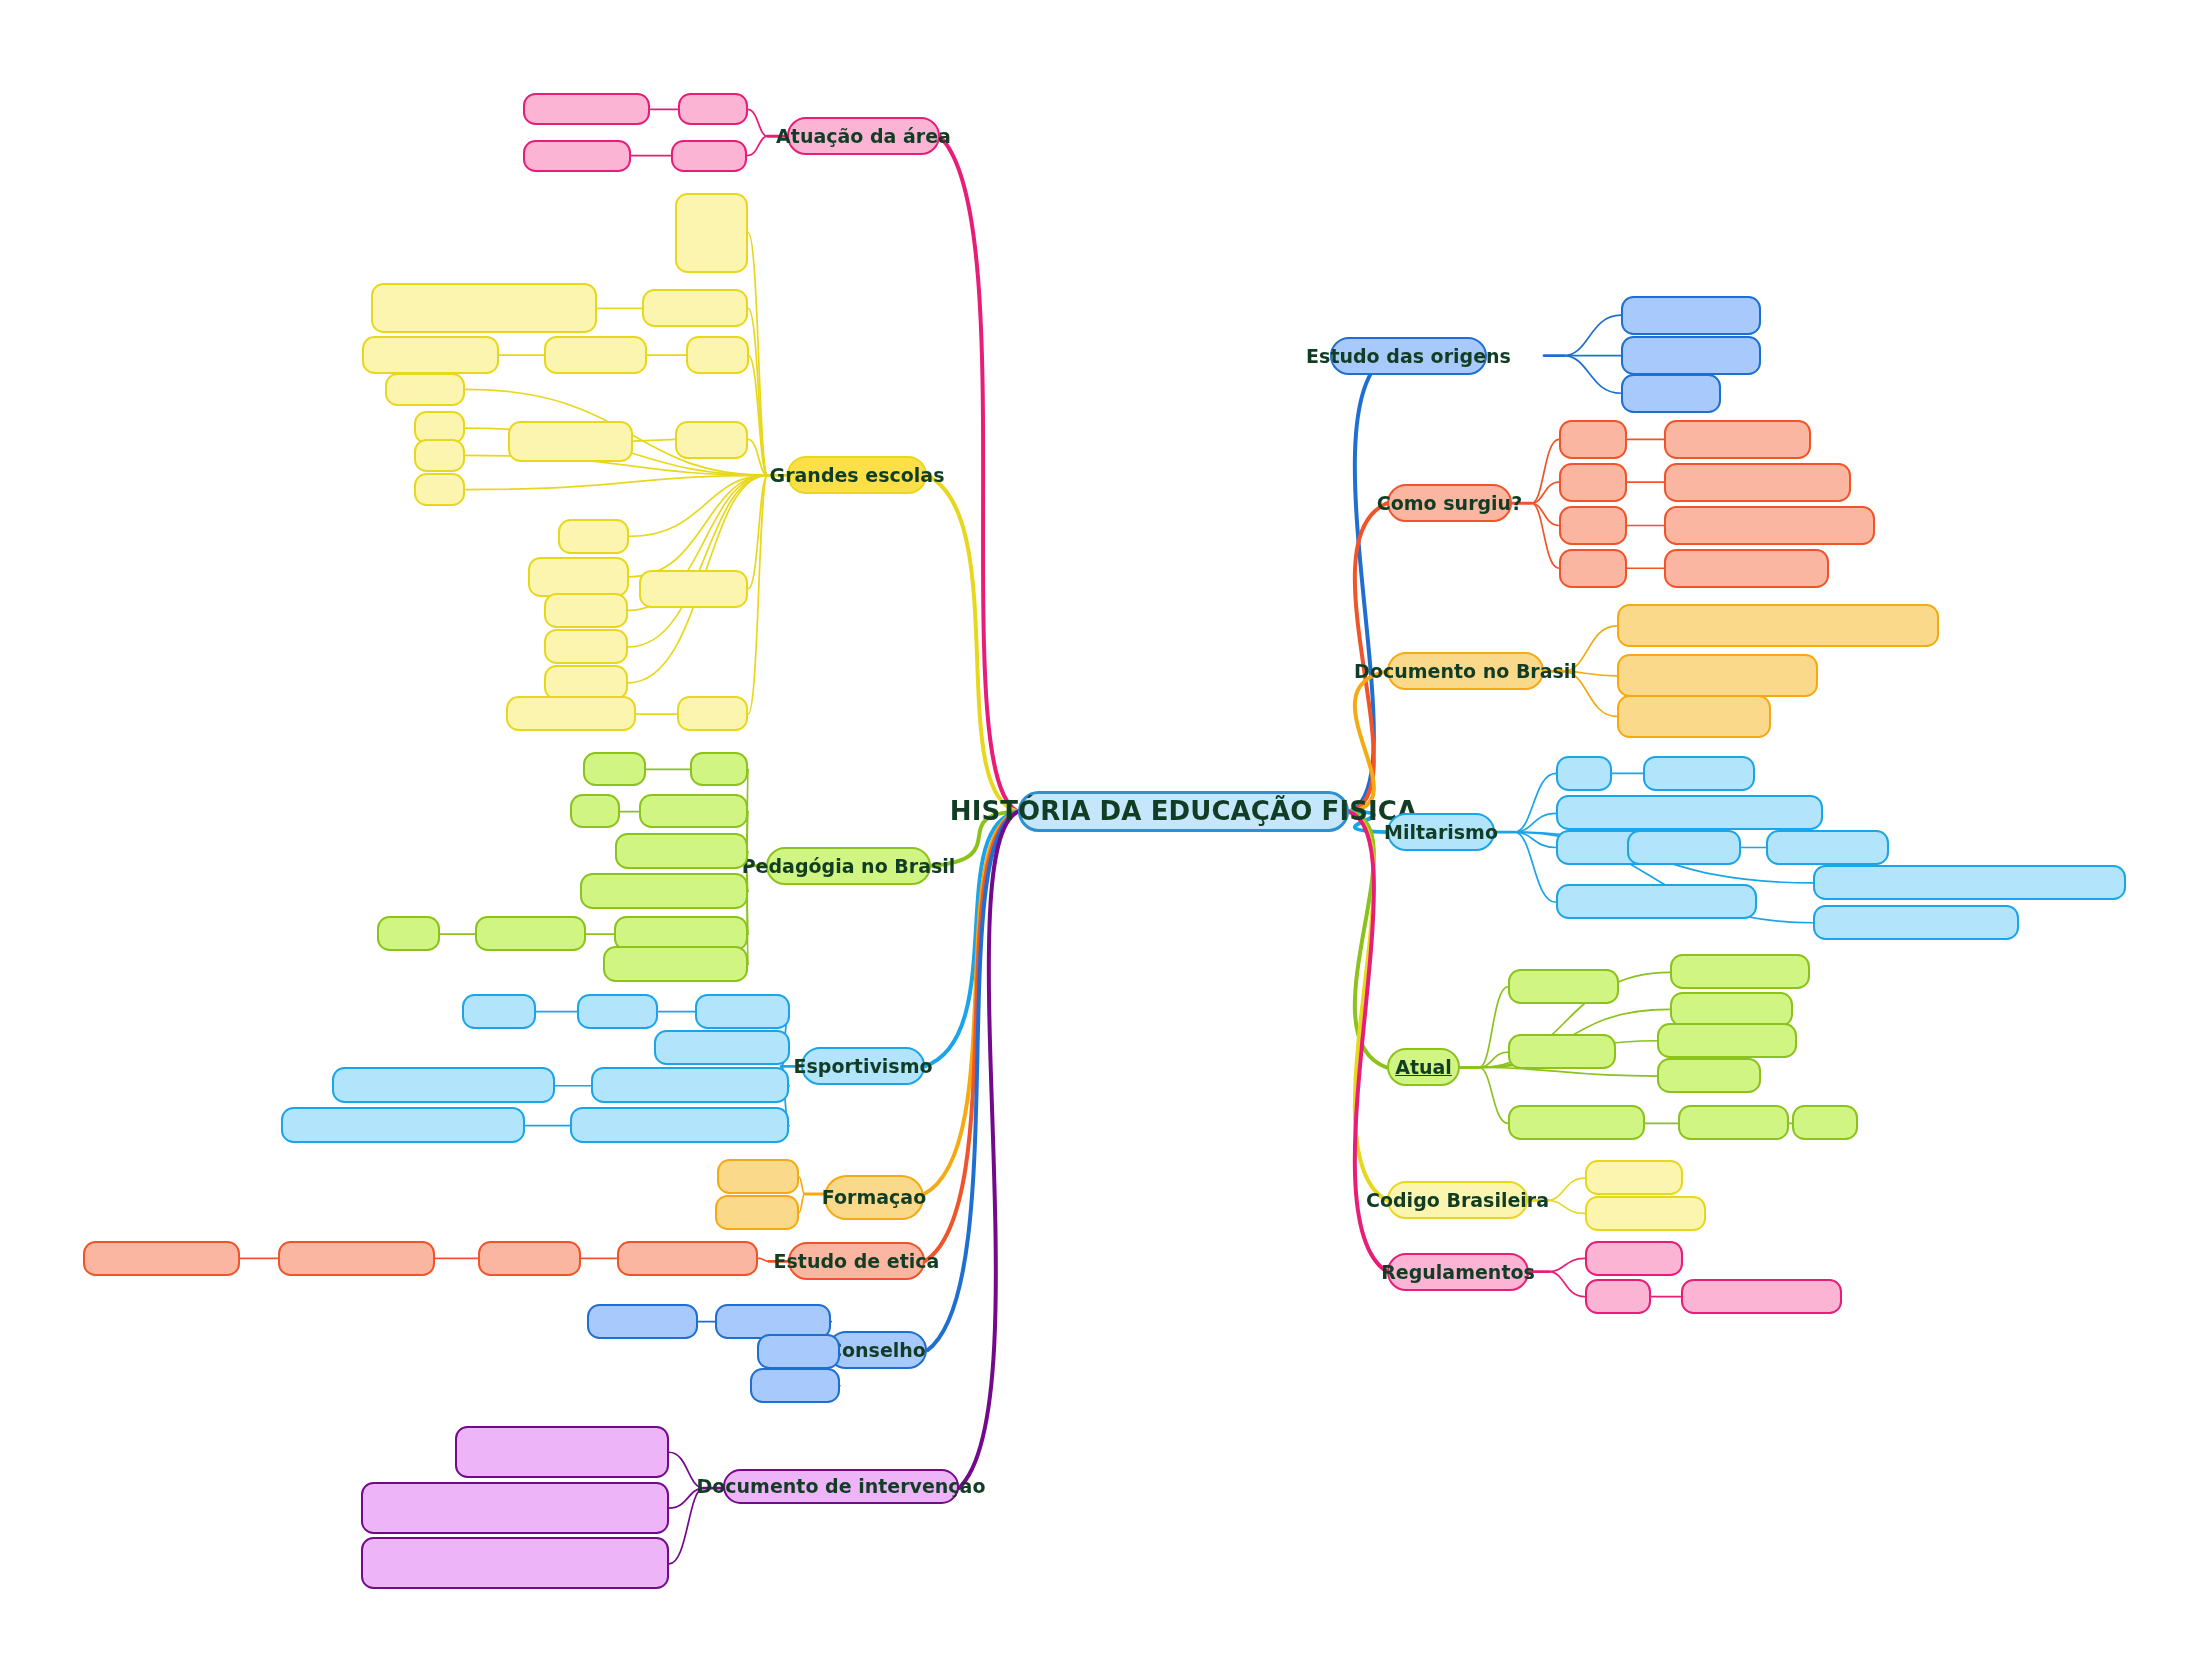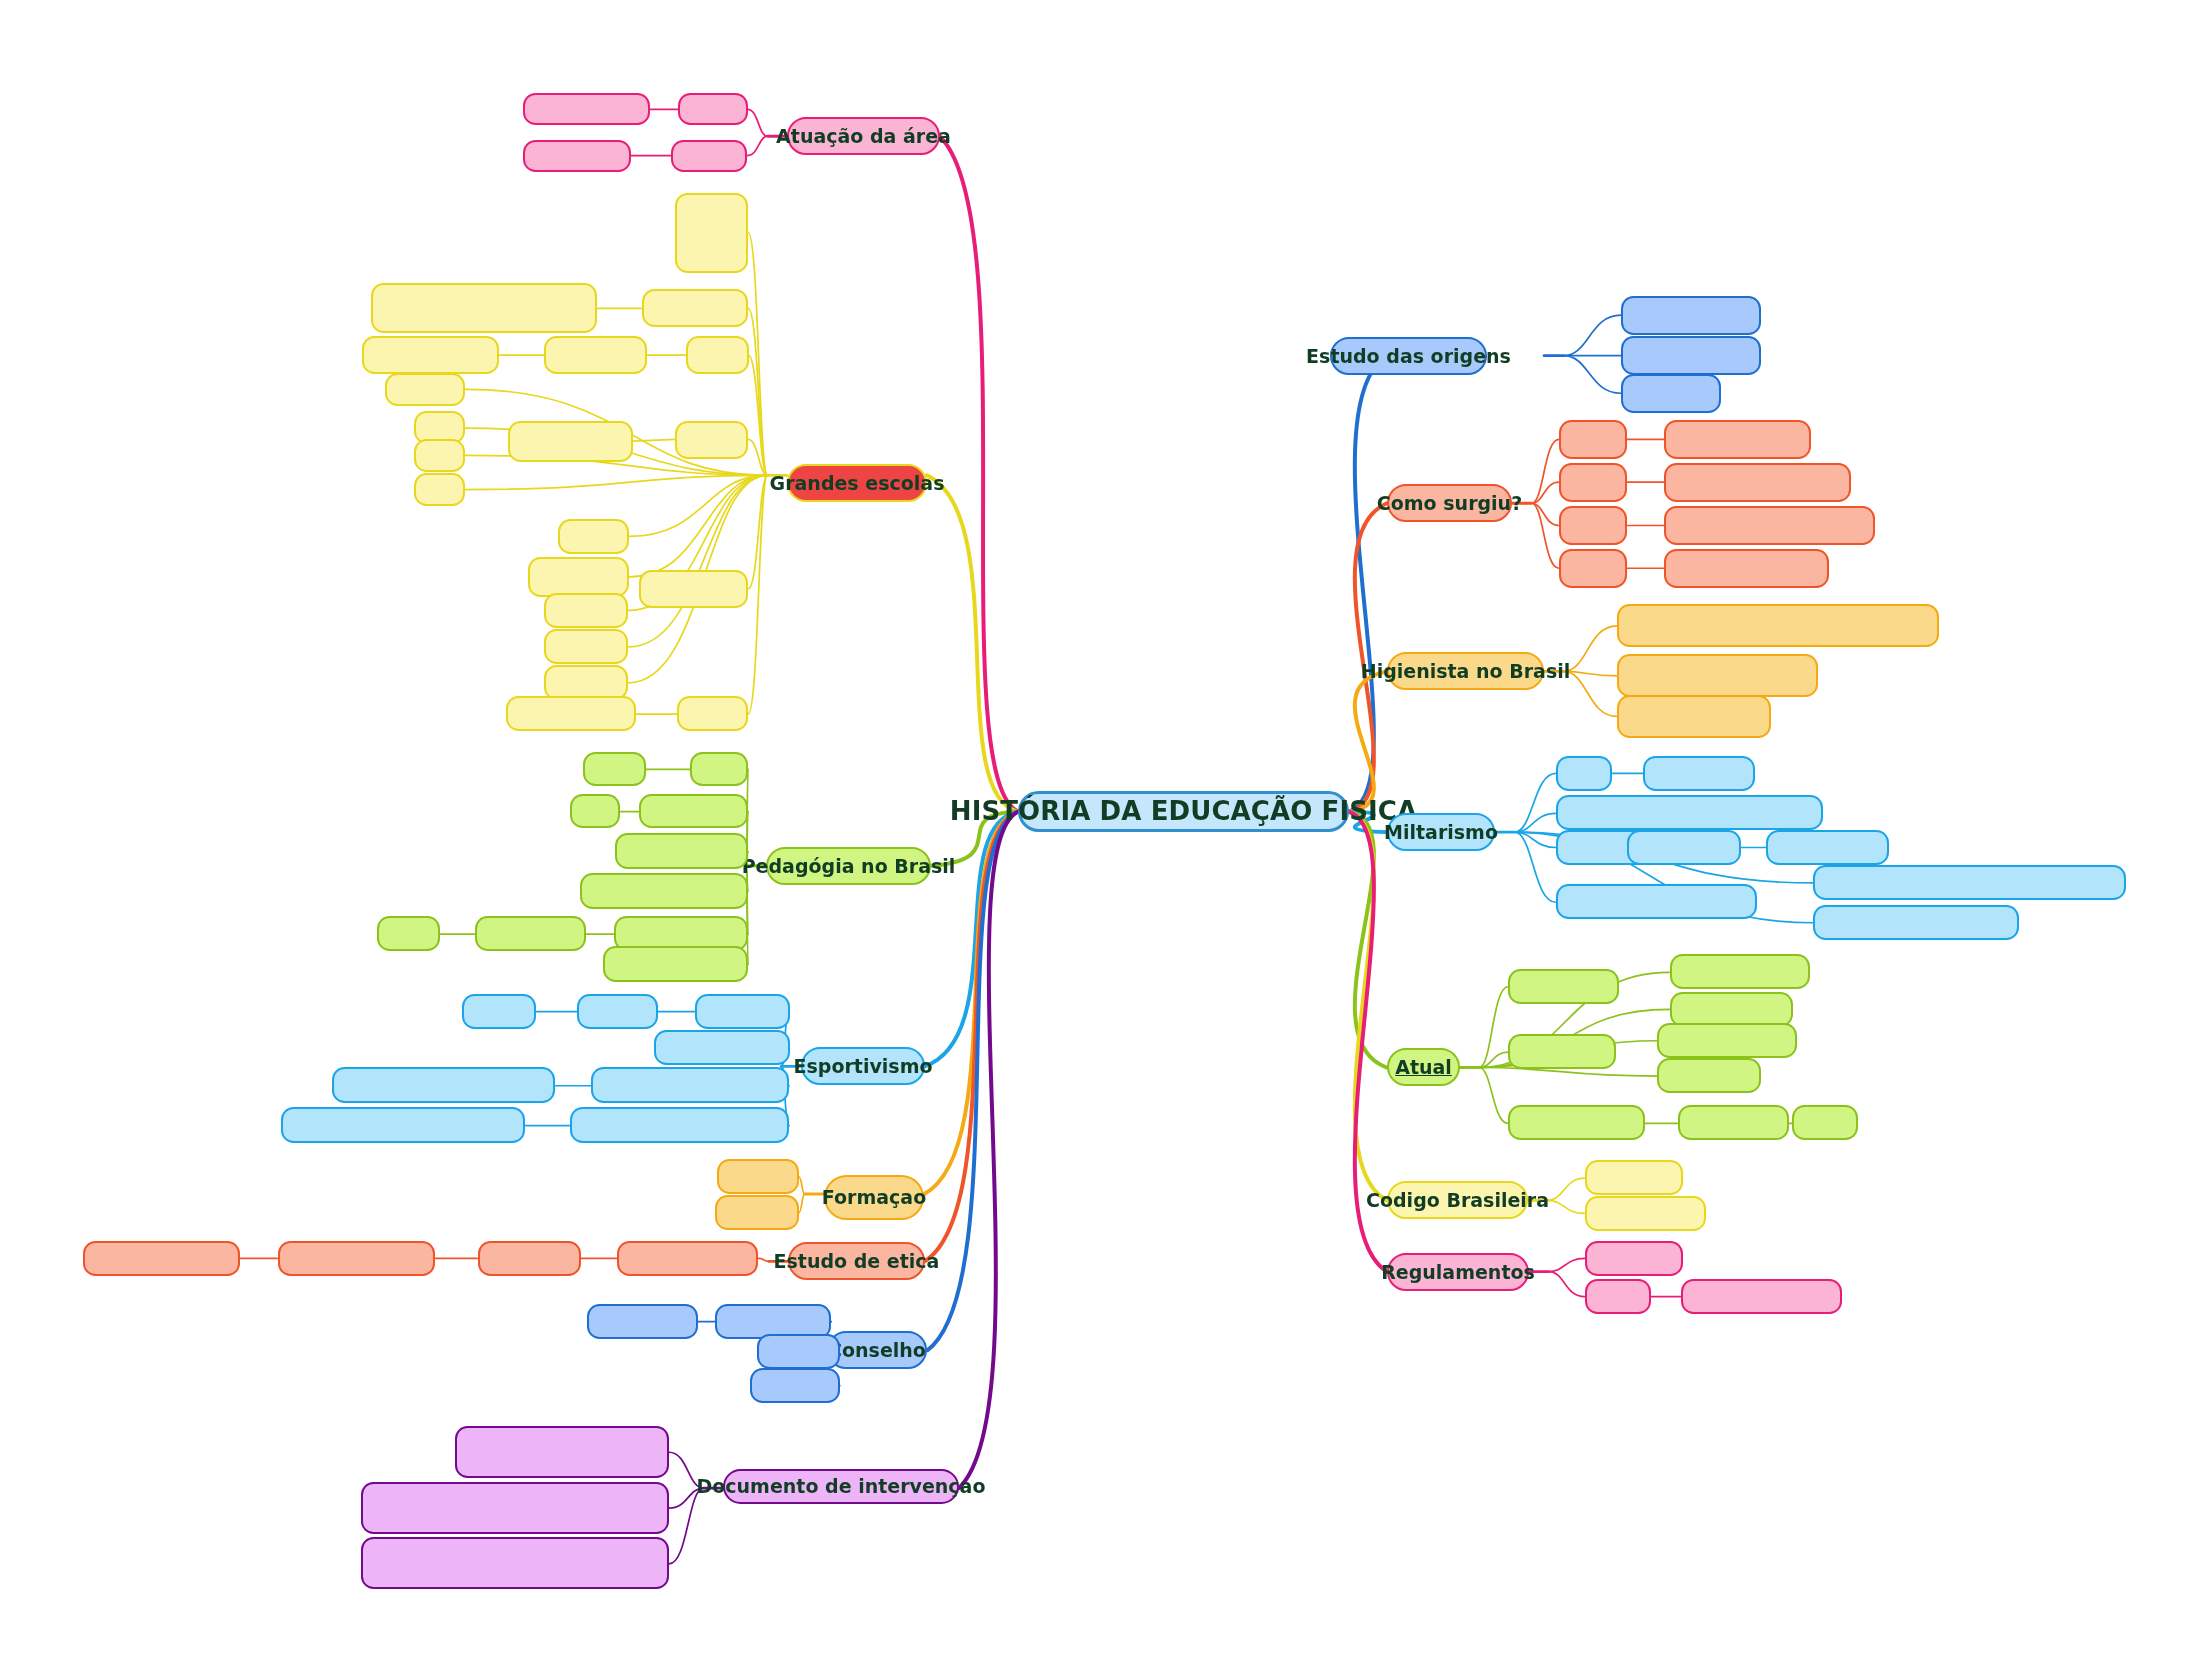--- a/index.html
+++ b/index.html
@@ -180,21 +180,21 @@
       <path d="M 2781 2208 C 2746.35 2208, 2746.35 2231, 2718 2231" fill="none" stroke="#e81d77" stroke-width="3" stroke-linecap="round"></path>
       <path d="M 2781 2275 C 2746.35 2275, 2746.35 2231, 2718 2231" fill="none" stroke="#e81d77" stroke-width="3" stroke-linecap="round"></path>
       <path d="M 2896 2275 L 2950 2275" fill="none" stroke="#e81d77" stroke-width="3" stroke-linecap="round"></path>
     </svg>
 <div class="node root" style="left: 1018px; top: 791px; width: 331px; height: 41px; background: rgb(198, 231, 251); border-color: rgb(46, 143, 209);">
       <span>HISTÓRIA DA EDUCAÇÃO FISICA</span>
     </div>
     <div class="node branch" style="left: 787px; top: 117px; width: 153px; height: 38px; background: rgb(251, 180, 212); border-color: rgb(232, 29, 119); justify-content: center;">
       <span>Atuação da área</span>
     </div>
-    <div class="node branch" style="left: 787px; top: 456px; width: 140px; height: 38px; background: #ef4444; border-color: rgb(232, 216, 29); margin-top: 8px;">
+    <div class="node branch" style="left: 787px; top: 456px; width: 140px; height: 38px; background: #fde047; border-color: rgb(232, 216, 29);">
       <span>Grandes  escolas</span>
     </div>
     <div class="node branch" style="left: 766px; top: 847px; width: 165px; height: 38px; background: rgb(208, 245, 130); border-color: rgb(140, 194, 28);">
       <span>Pedagógia no Brasil</span>
     </div>
     <div class="node branch" style="left: 801px; top: 1047px; width: 124px; height: 38px; background: rgb(178, 228, 251); border-color: rgb(27, 165, 232);">
       <span>Esportivismo</span>
     </div>
     <div class="node branch" style="left: 824px; top: 1175px; width: 100px; height: 45px; background: rgb(251, 217, 138); border-color: rgb(245, 170, 20);">
       <span>Formaçao</span>
@@ -208,21 +208,21 @@
     <div class="node branch" style="left: 723px; top: 1469px; width: 236px; height: 35px; background: rgb(238, 180, 248); border-color: rgb(115, 10, 140);">
       <span>Documento de intervençao</span>
     </div>
     <div class="node branch" style="left: 1330px; top: 337px; width: 157px; height: 38px; background: rgb(168, 201, 251); border-color: rgb(31, 111, 208);">
       <span>Estudo das origens</span>
     </div>
     <div class="node branch" style="left: 1387px; top: 484px; width: 125px; height: 38px; background: rgb(250, 182, 160); border-color: rgb(240, 84, 42);">
       <span>Como surgiu?</span>
     </div>
     <div class="node branch" style="left: 1387px; top: 652px; width: 157px; height: 38px; background: rgb(251, 217, 138); border-color: rgb(245, 170, 20);">
-      <span>Higienista no Brasil</span>
+      <span>Documento no Brasil</span>
     </div>
     <div class="node branch" style="left: 1387px; top: 813px; width: 108px; height: 38px; background: rgb(178, 228, 251); border-color: rgb(27, 165, 232);">
       <span>Miltarismo</span>
     </div>
     <div class="node branch" style="left: 1387px; top: 1048px; width: 73px; height: 38px; background: rgb(208, 245, 130); border-color: rgb(140, 194, 28); text-decoration: underline;">
       <span>Atual</span>
     </div>
     <div class="node branch" style="left: 1387px; top: 1181px; width: 141px; height: 38px; background: rgb(251, 245, 176); border-color: rgb(232, 216, 29);">
       <span>Codigo Brasileira</span>
     </div>

